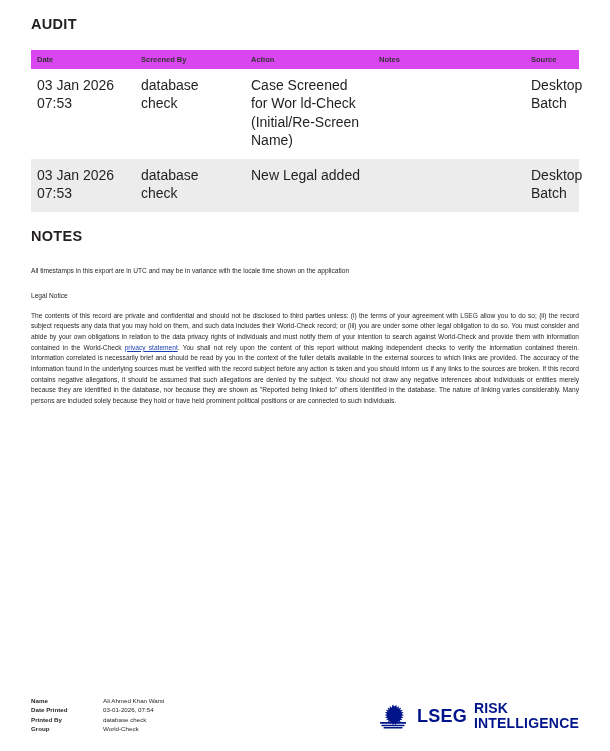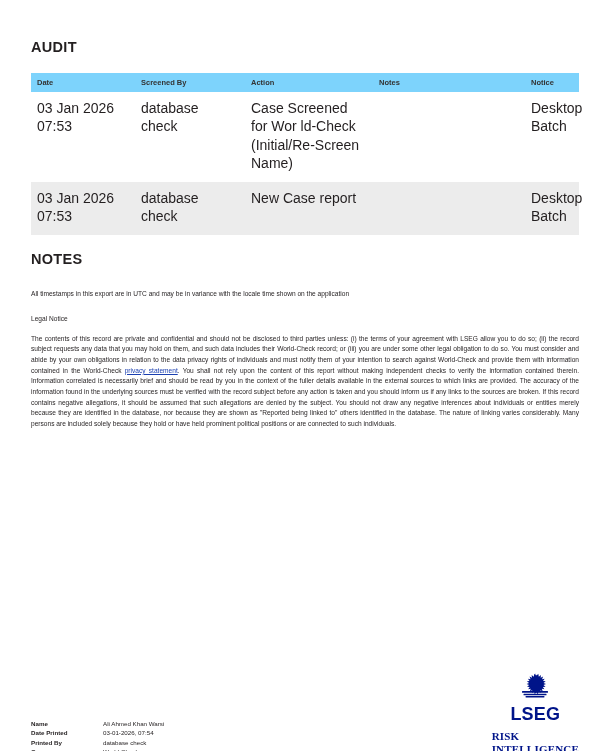--- a/index.html
+++ b/index.html
@@ -24,32 +24,32 @@
   }
 
   
   .section-heading {
     font-size: 14.5px;
     font-weight: bold;
     letter-spacing: 0.3px;
     color: #231f20;
     margin: 0;
   }
-  #audit-heading { padding-top: 16px; margin-top: 23px; }
+  #audit-heading { padding-top: 16px; }
   #notes-heading { padding-top: 16px; }
 
   
   .audit-table {
     width: 548px;
     border-collapse: collapse;
     margin-top: 18px;
     table-layout: fixed;
   }
   .audit-table th {
-    background: #7dd3fc;
+    background: #d946ef;
     font-size: 7.5px;
     font-weight: bold;
     text-align: left;
     color: #333;
     padding: 5px 6px 5px 6px;
     vertical-align: middle;
     height: 17px;
   }
   .audit-table td {
     font-size: 14px;
@@ -119,72 +119,70 @@
   }
   .footer-meta .meta-val {
     font-weight: normal;
   }
 
   .lseg-logo {
     display: flex;
     align-items: center;
     gap: 7px;
     padding-bottom: 2px;
-    flex-direction: column;
   }
   .lseg-mark {
     width: 34px;
     height: 26px;
     flex: none;
   }
   .lseg-wordmark {
     font-size: 18px;
     font-weight: bold;
     color: #001489;
     letter-spacing: 0.2px;
     line-height: 1;
   }
   .lseg-sub {
-    font-size: 11px;
+    font-size: 14px;
     font-weight: bold;
     color: #001489;
     line-height: 1.12;
     letter-spacing: 0.2px;
-    font-family: Liberation Serif, serif;
   }
 </style>
 </head>
 <body>
 
 <div class="page">
 
   <h2 class="section-heading" id="audit-heading">AUDIT</h2>
 
   <table class="audit-table">
     <thead>
       <tr>
         <th class="col-date">Date</th>
         <th class="col-actor">Screened By</th>
         <th class="col-action">Action</th>
         <th class="col-notes">Notes</th>
-        <th class="col-source">Notice</th>
+        <th class="col-source">Source</th>
       </tr>
     </thead>
     <tbody>
       <tr>
         <td>03 Jan 2026 07:53</td>
         <td>database check</td>
         <td>Case Screened for Wor ld-Check (Initial/Re-Screen Name)</td>
         <td></td>
         <td>Desktop Batch</td>
       </tr>
       <tr class="row-alt">
         <td>03 Jan 2026 07:53</td>
         <td>database check</td>
-        <td>New Case report</td>
+        <td>New Legal added</td>
         <td></td>
         <td>Desktop Batch</td>
       </tr>
     </tbody>
   </table>
 
   <h2 class="section-heading" id="notes-heading">NOTES</h2>
 
   <div class="notes-block">
     <p class="note-line">All timestamps in this export are in UTC and may be in variance with the locale time shown on the application</p>

